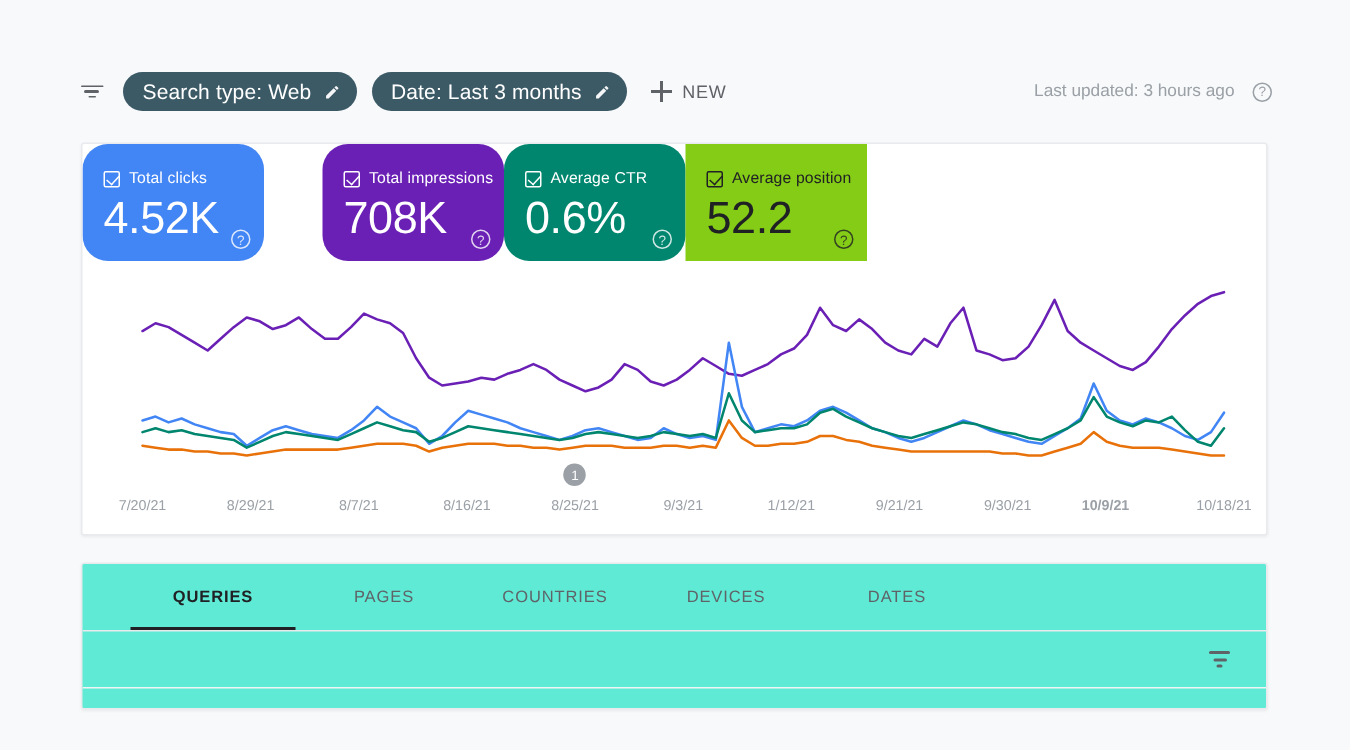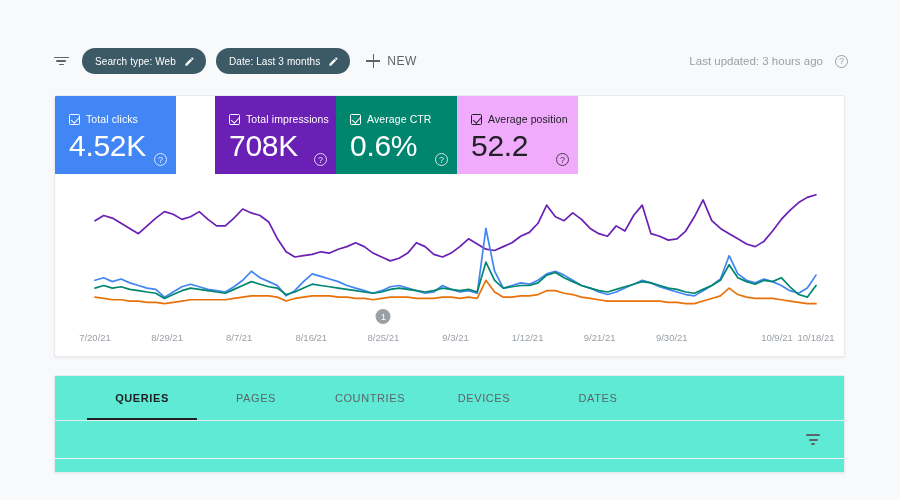--- a/index.html
+++ b/index.html
@@ -24,21 +24,21 @@
   }
   .filter-glyph i { display: block; background: #5f6368; height: 1.6px; border-radius: 1px; }
   .filter-glyph i:nth-child(1) { width: 15px; }
   .filter-glyph i:nth-child(2) { width: 10px; }
   .filter-glyph i:nth-child(3) { width: 5px; }
 
   .chip {
     display: inline-flex; align-items: center; gap: 8px;
     background: #3c5a66; color: #ffffff;
     border-radius: 14px; height: 26px; padding: 0 11px 0 13px;
-    font-size: 10px; letter-spacing: .1px; cursor: pointer;
+    font-size: 14px; letter-spacing: .1px; cursor: pointer;
     margin-right: 10px; white-space: nowrap;
   }
   .chip .pencil { width: 11px; height: 11px; flex: 0 0 auto; opacity: .95; }
 
   .new-btn {
     display: inline-flex; align-items: center; gap: 7px;
     color: #5f6368; font-size: 12px; letter-spacing: .5px;
     cursor: pointer; margin-left: 6px; white-space: nowrap;
   }
   .plus { position: relative; width: 14px; height: 14px; flex: 0 0 auto; }
@@ -86,21 +86,21 @@
   .metric .m-val {
     margin-top: 5px; font-size: 30px; line-height: 1.05; letter-spacing: -.3px;
     font-weight: 400;
   }
   .metric .m-help {
     position: absolute; right: 9px; bottom: 8px;
     width: 13px; height: 13px; border: 1.2px solid currentColor; border-radius: 50%;
     display: flex; align-items: center; justify-content: center;
     font-size: 9px; opacity: .8;
   }
-  .metric.light { color: #ffffff; }
+  .metric.light { color: #ffffff; border-radius: 17px; }
   .metric.dark  { color: #202124; }
 
   
   .plot-wrap { position: relative; width: 791px; height: 184px; }
   .plot-svg { position: absolute; left: 0; top: 0; }
   .axis-labels {
     position: absolute; left: 0; bottom: 12px; width: 791px; height: 14px;
   }
   .axis-labels span {
     position: absolute; transform: translateX(-50%);
@@ -208,21 +208,21 @@
 
       <div class="metric light" id="m2" style="background: rgb(0, 134, 110);">
         <div class="m-head">
           <span class="cbox"></span>
           <span>Average CTR</span>
         </div>
         <div class="m-val">0.6%</div>
         <span class="m-help">?</span>
       </div>
 
-      <div class="metric dark" id="m3" style="background: #f0abfc;">
+      <div class="metric dark" id="m3" style="background: #84cc16;">
         <div class="m-head">
           <span class="cbox"></span>
           <span>Average position</span>
         </div>
         <div class="m-val">52.2</div>
         <span class="m-help">?</span>
       </div>
     </div>
 
     <div class="plot-wrap">
@@ -235,21 +235,21 @@
       <div class="axis-labels" id="axisLabels">
           <span style="left: 40px;">7/20/21</span>
           <span style="left: 112.1px;">8/29/21</span>
           <span style="left: 184.2px;">8/7/21</span>
           <span style="left: 256.3px;">8/16/21</span>
           <span style="left: 328.4px;">8/25/21</span>
           <span style="left: 400.5px; text-align: center;">9/3/21</span>
           <span style="left: 472.6px;">1/12/21</span>
           <span style="left: 544.7px;">9/21/21</span>
           <span style="left: 616.8px;">9/30/21</span>
-          <span style="left: 722px;">10/9/21</span>
+          <span style="left: 682px; font-weight: bold;">10/9/21</span>
           <span style="left: 761px;">10/18/21</span>
         </div>
       <div class="annot-badge" id="annotBadge" style="left: 328.4px;">1</div>
     </div>
   </div>
 
   <div class="tab-card">
     <div class="tabs">
       <div class="tab active">
         <span>QUERIES</span>

